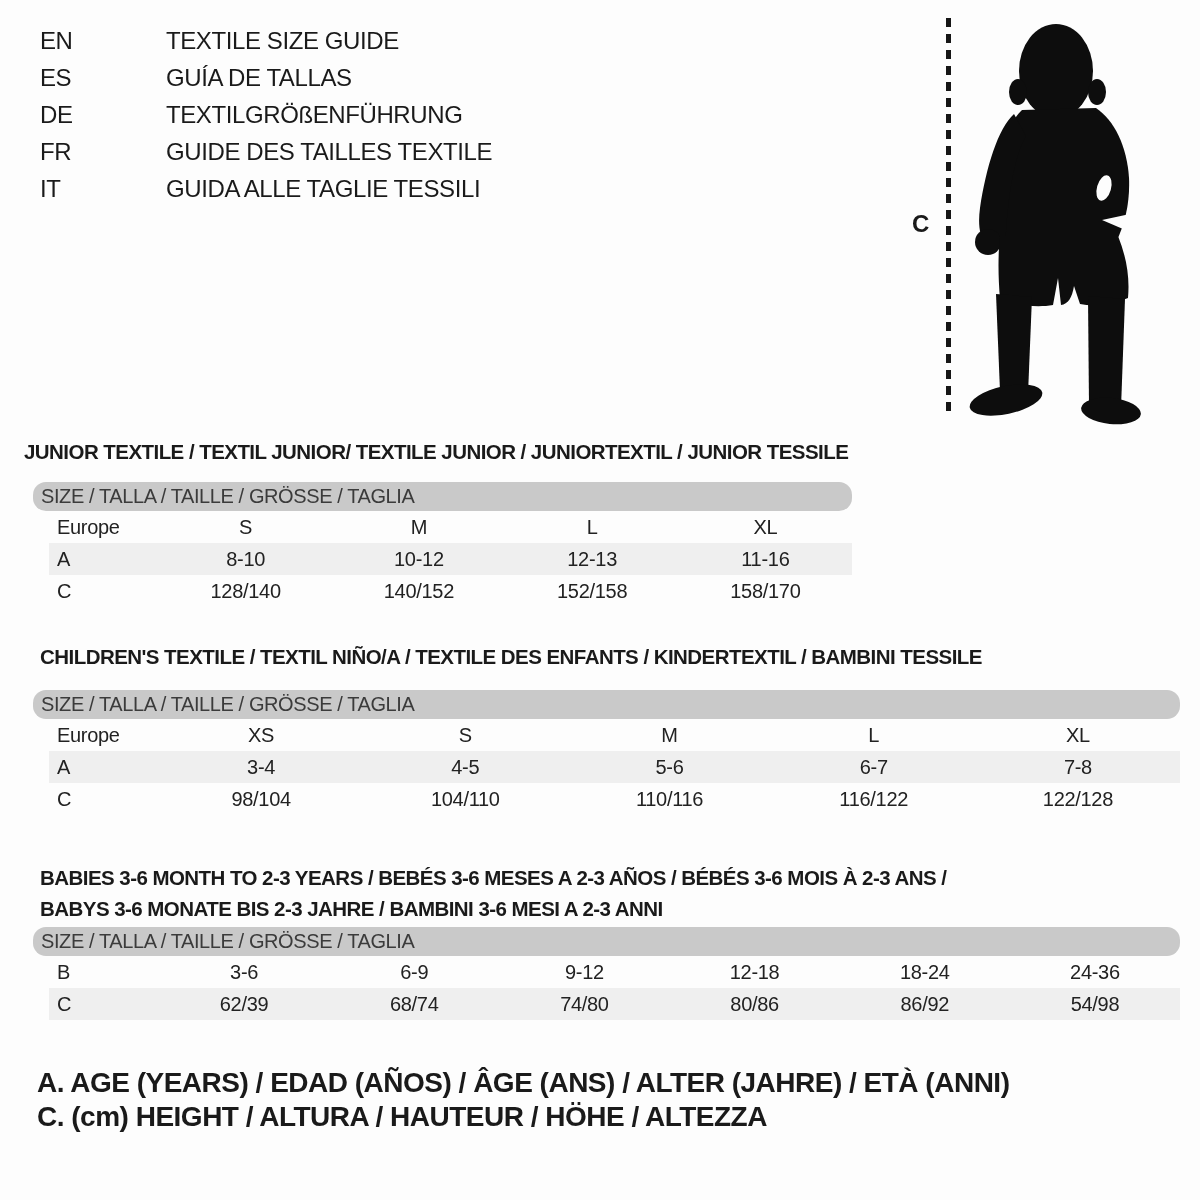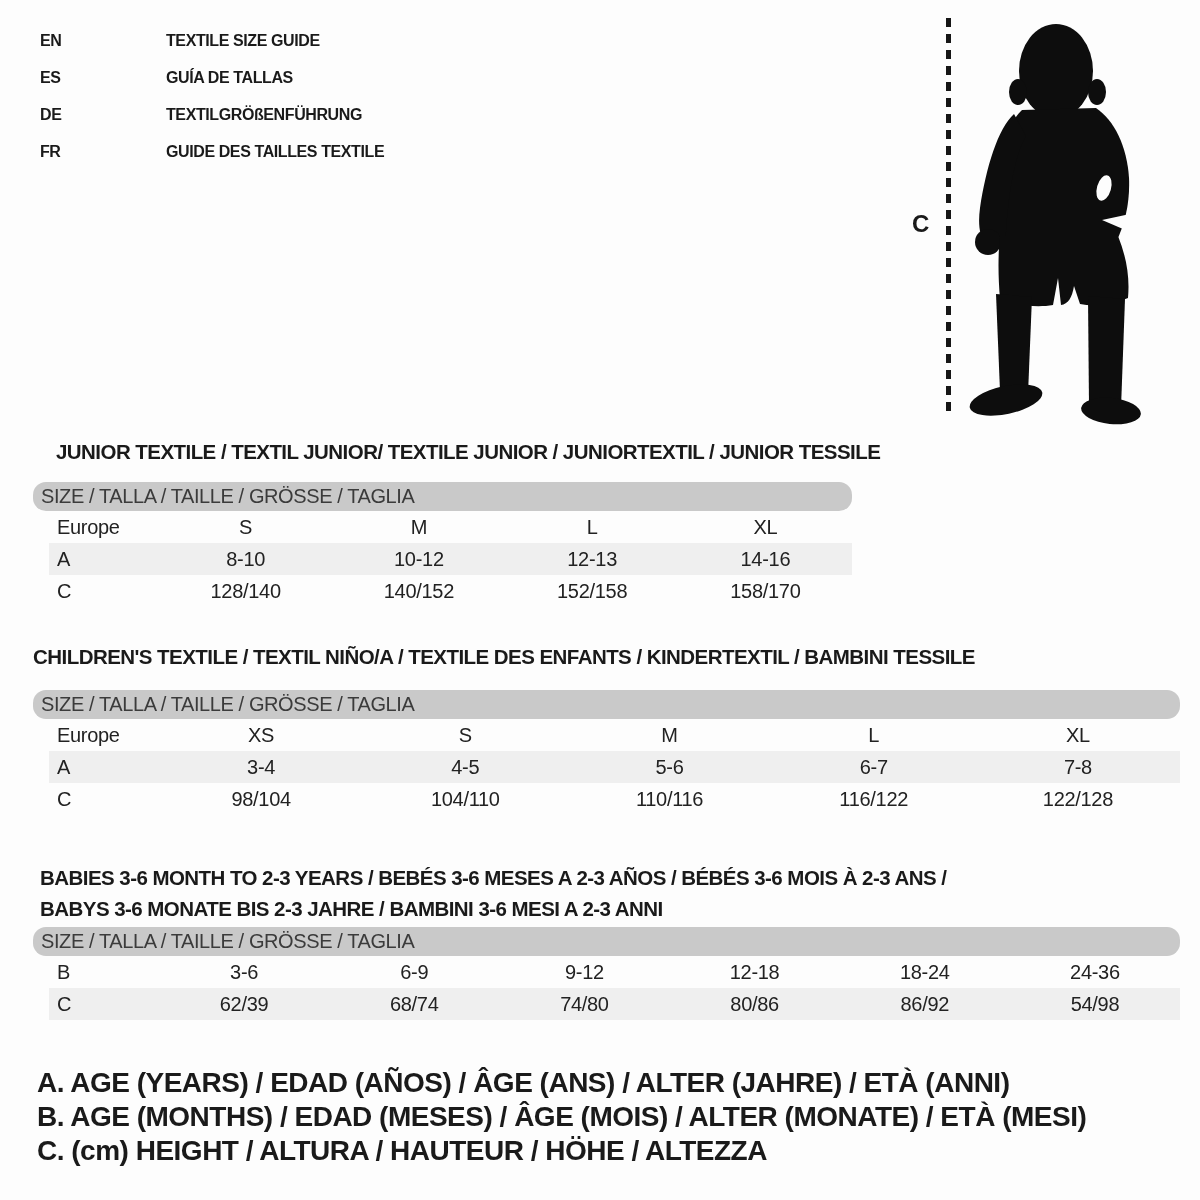--- a/index.html
+++ b/index.html
@@ -8,34 +8,34 @@
     background:#fdfdfd;
     font-family:"Liberation Sans","DejaVu Sans",sans-serif;
     color:#1a1a1a;
     -webkit-font-smoothing:antialiased;
   }
   .abs{position:absolute;}
 
   
   .langs{left:40px;top:22px;}
   .lang-row{display:flex;height:37px;align-items:center;
-    font-size:16px;font-weight:700;letter-spacing:-0.4px;}
+    font-size:24px;font-weight:400;letter-spacing:-0.4px;}
   .lang-code{width:78px;}
   .lang-label{white-space:nowrap;margin-left:48px;}
 
   
   .dash-line{left:946px;top:18px;width:5px;height:398px;
     background:repeating-linear-gradient(to bottom,#161616 0 9px,transparent 9px 16px);}
   .c-label{left:912px;top:210px;font-size:24px;font-weight:700;}
   .silhouette{left:956px;top:8px;}
 
   
   .sec-title{font-size:20.5px;font-weight:700;letter-spacing:-0.55px;line-height:31px;}
-  .t0{left:56px;top:436px;width:860px;}
-  .t1{left:33px;top:641px;width:1000px;}
+  .t0{left:24px;top:436px;width:860px;}
+  .t1{left:40px;top:641px;width:1000px;}
   .t2{left:40px;top:862px;width:960px;}
 
   
   .size-bar{height:29px;background:#c9c9c9;color:#3b3b3b;
     display:flex;align-items:center;padding-left:8px;box-sizing:border-box;
     font-size:20px;font-weight:400;letter-spacing:-0.4px;border-radius:13px;}
   .b0{left:33px;top:482px;width:819px;}
   .b1{left:33px;top:690px;width:1147px;}
   .b2{left:33px;top:927px;width:1147px;}
   .rows0{left:33px;top:511px;width:819px;}
@@ -63,20 +63,24 @@
       <span class="lang-code">ES</span>
       <span class="lang-label">GUÍA DE TALLAS</span>
     </div>
     <div class="lang-row">
       <span class="lang-code">DE</span>
       <span class="lang-label">TEXTILGRÖßENFÜHRUNG</span>
     </div>
     <div class="lang-row">
       <span class="lang-code">FR</span>
       <span class="lang-label">GUIDE DES TAILLES TEXTILE</span>
+    </div>
+    <div class="lang-row">
+      <span class="lang-code">IT</span>
+      <span class="lang-label">GUIDA ALLE TAGLIE TESSILI</span>
     </div>
   </div>
 
 <div class="abs dash-line"></div>
 <div class="abs c-label">C</div>
 <svg class="abs silhouette" width="195" height="418" viewBox="0 0 195 418">
   <g fill="#0d0d0d">
 
     <ellipse cx="100" cy="63" rx="37" ry="47"></ellipse>
     <ellipse cx="62" cy="84" rx="9" ry="13"></ellipse>
@@ -116,21 +120,21 @@
       <div class="tcell">S</div>
       <div class="tcell">M</div>
       <div class="tcell">L</div>
       <div class="tcell">XL</div>
     </div>
     <div class="trow shaded">
       <div class="tlabel">A</div>
       <div class="tcell">8-10</div>
       <div class="tcell">10-12</div>
       <div class="tcell">12-13</div>
-      <div class="tcell">14-16</div>
+      <div class="tcell">11-16</div>
     </div>
     <div class="trow">
       <div class="tlabel">C</div>
       <div class="tcell">128/140</div>
       <div class="tcell">140/152</div>
       <div class="tcell">152/158</div>
       <div class="tcell">158/170</div>
     </div>
   </div>
 <div class="abs rows1">
@@ -175,15 +179,14 @@
       <div class="tcell">68/74</div>
       <div class="tcell">74/80</div>
       <div class="tcell">80/86</div>
       <div class="tcell">86/92</div>
       <div class="tcell">54/98</div>
     </div>
   </div>
 
 <div class="abs legend" id="legend">
     <div class="legend-line">A. AGE (YEARS) / EDAD (AÑOS) / ÂGE (ANS) / ALTER (JAHRE) / ETÀ (ANNI)</div>
-    <div class="legend-line">B. AGE (MONTHS) / EDAD (MESES) / ÂGE (MOIS) / ALTER (MONATE) / ETÀ (MESI)</div>
     <div class="legend-line">C. (cm) HEIGHT / ALTURA / HAUTEUR / HÖHE / ALTEZZA</div>
   </div>
 
 </body></html>

